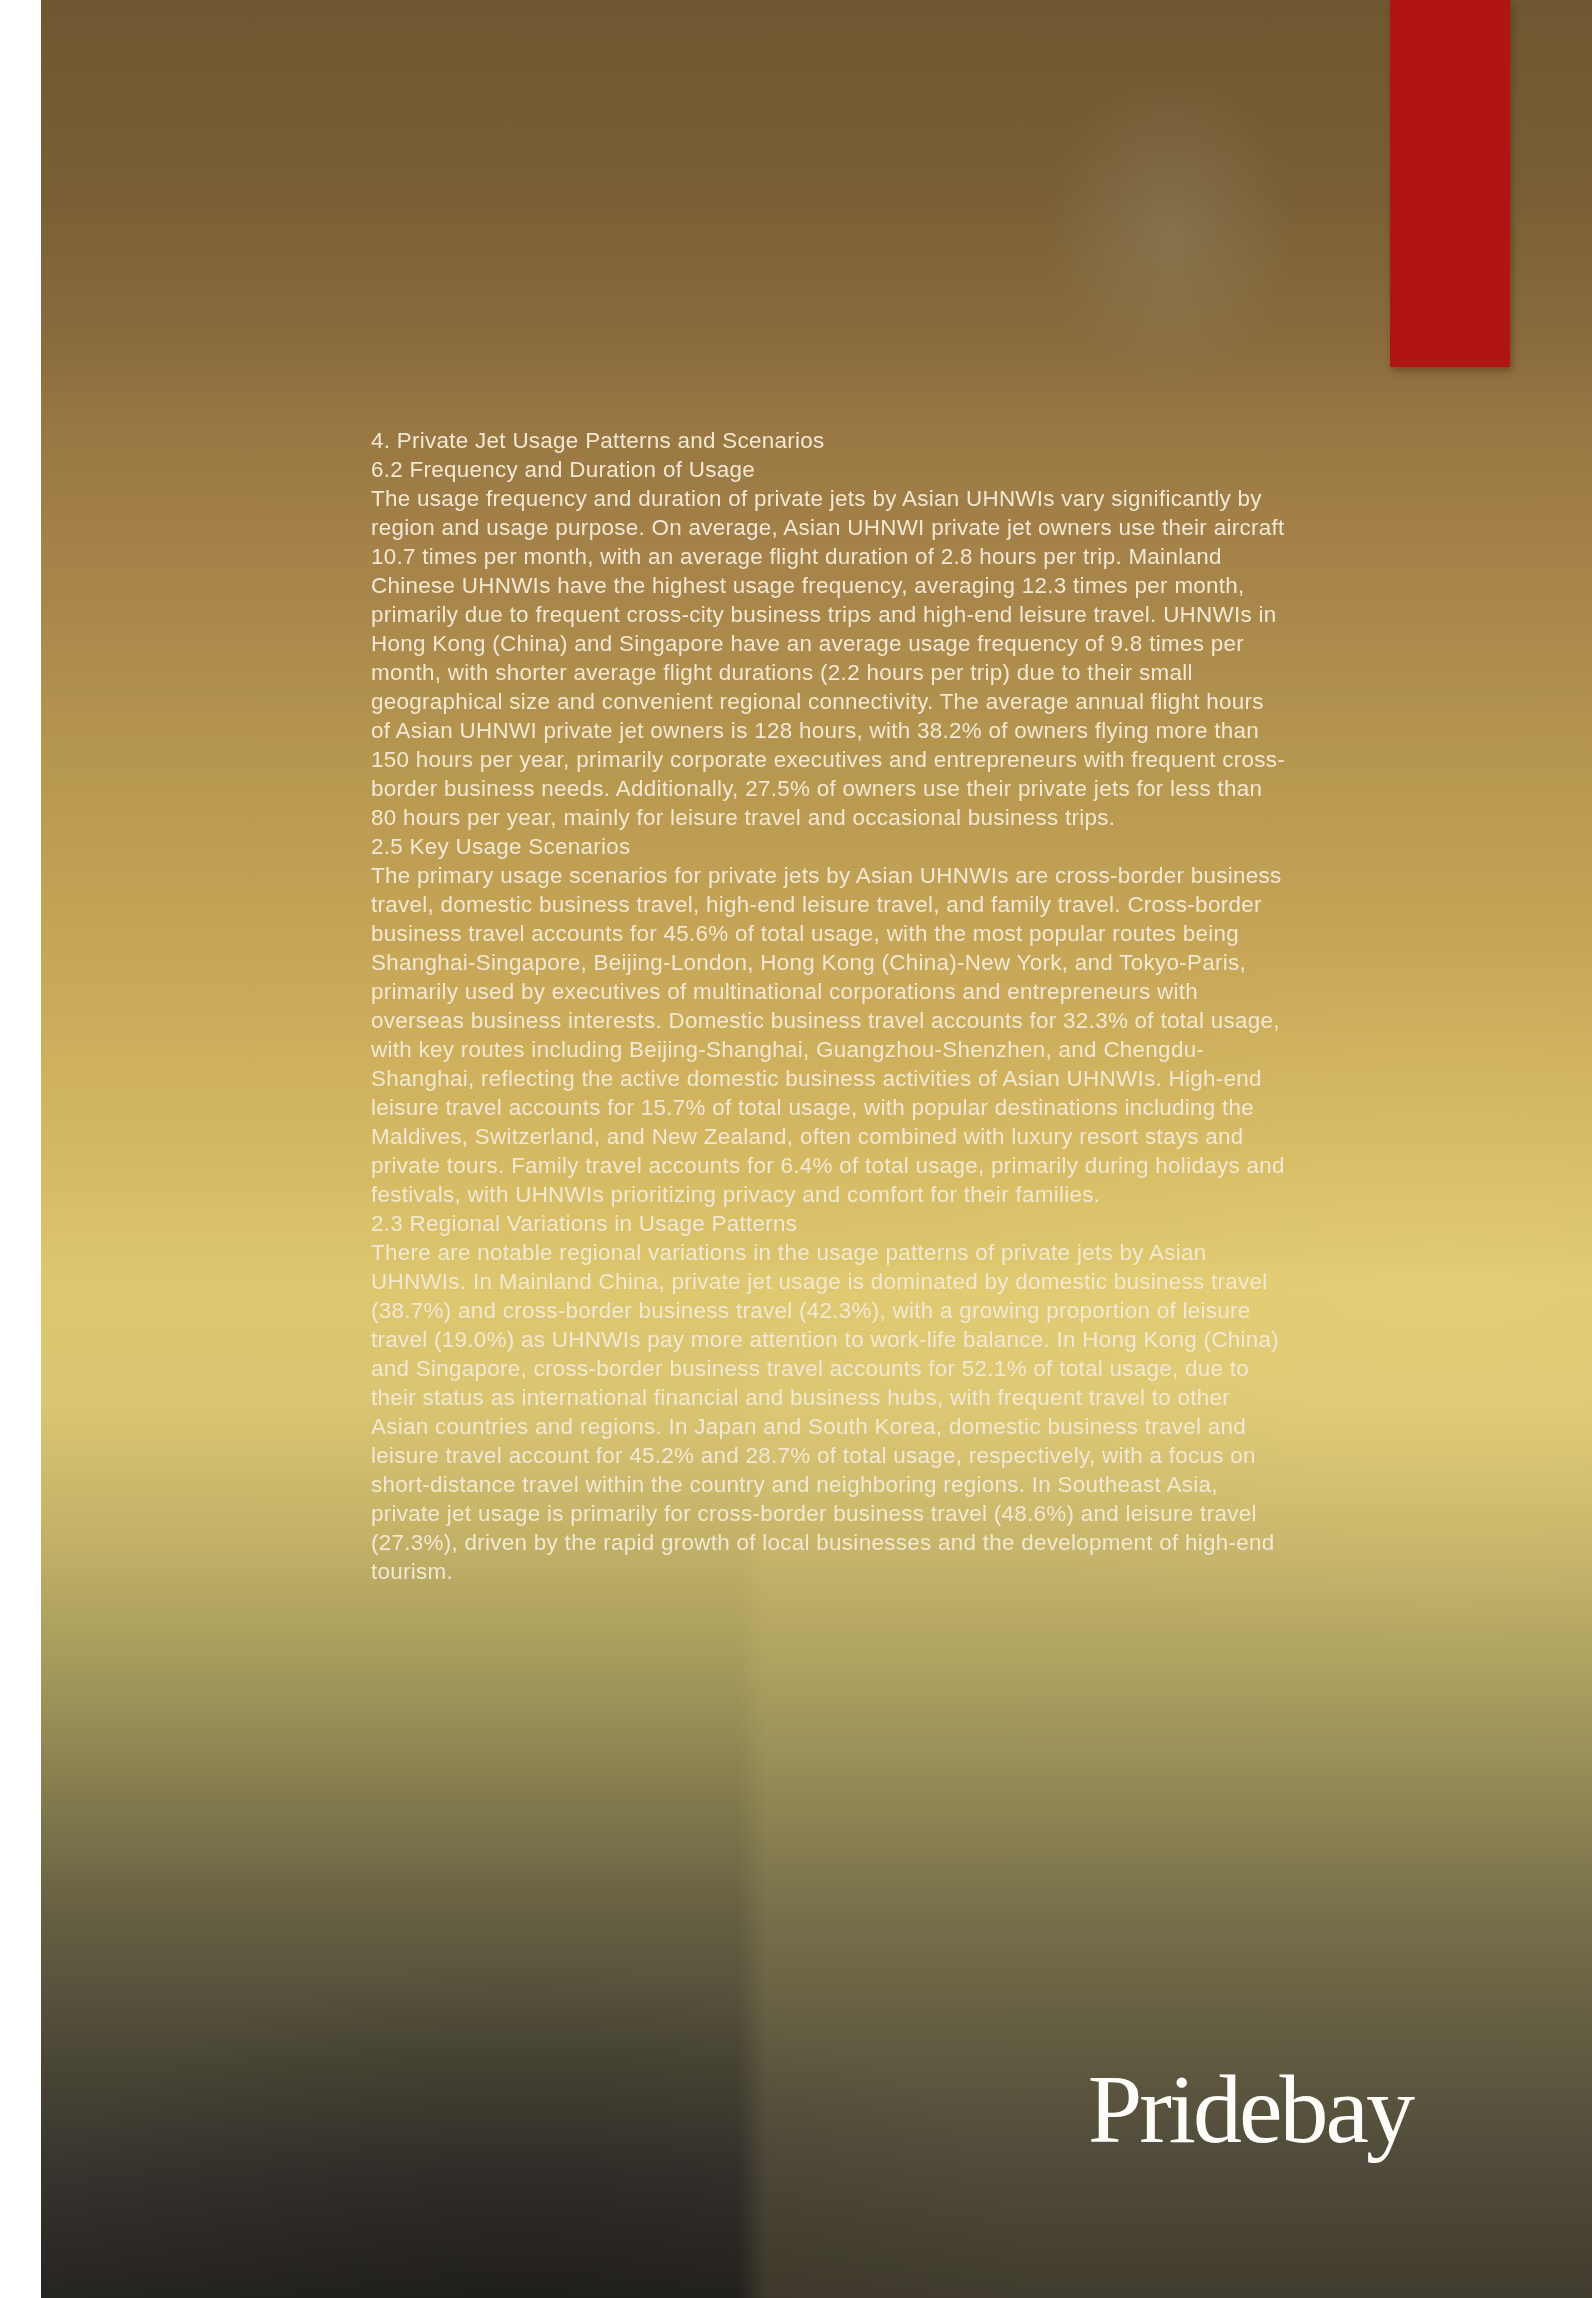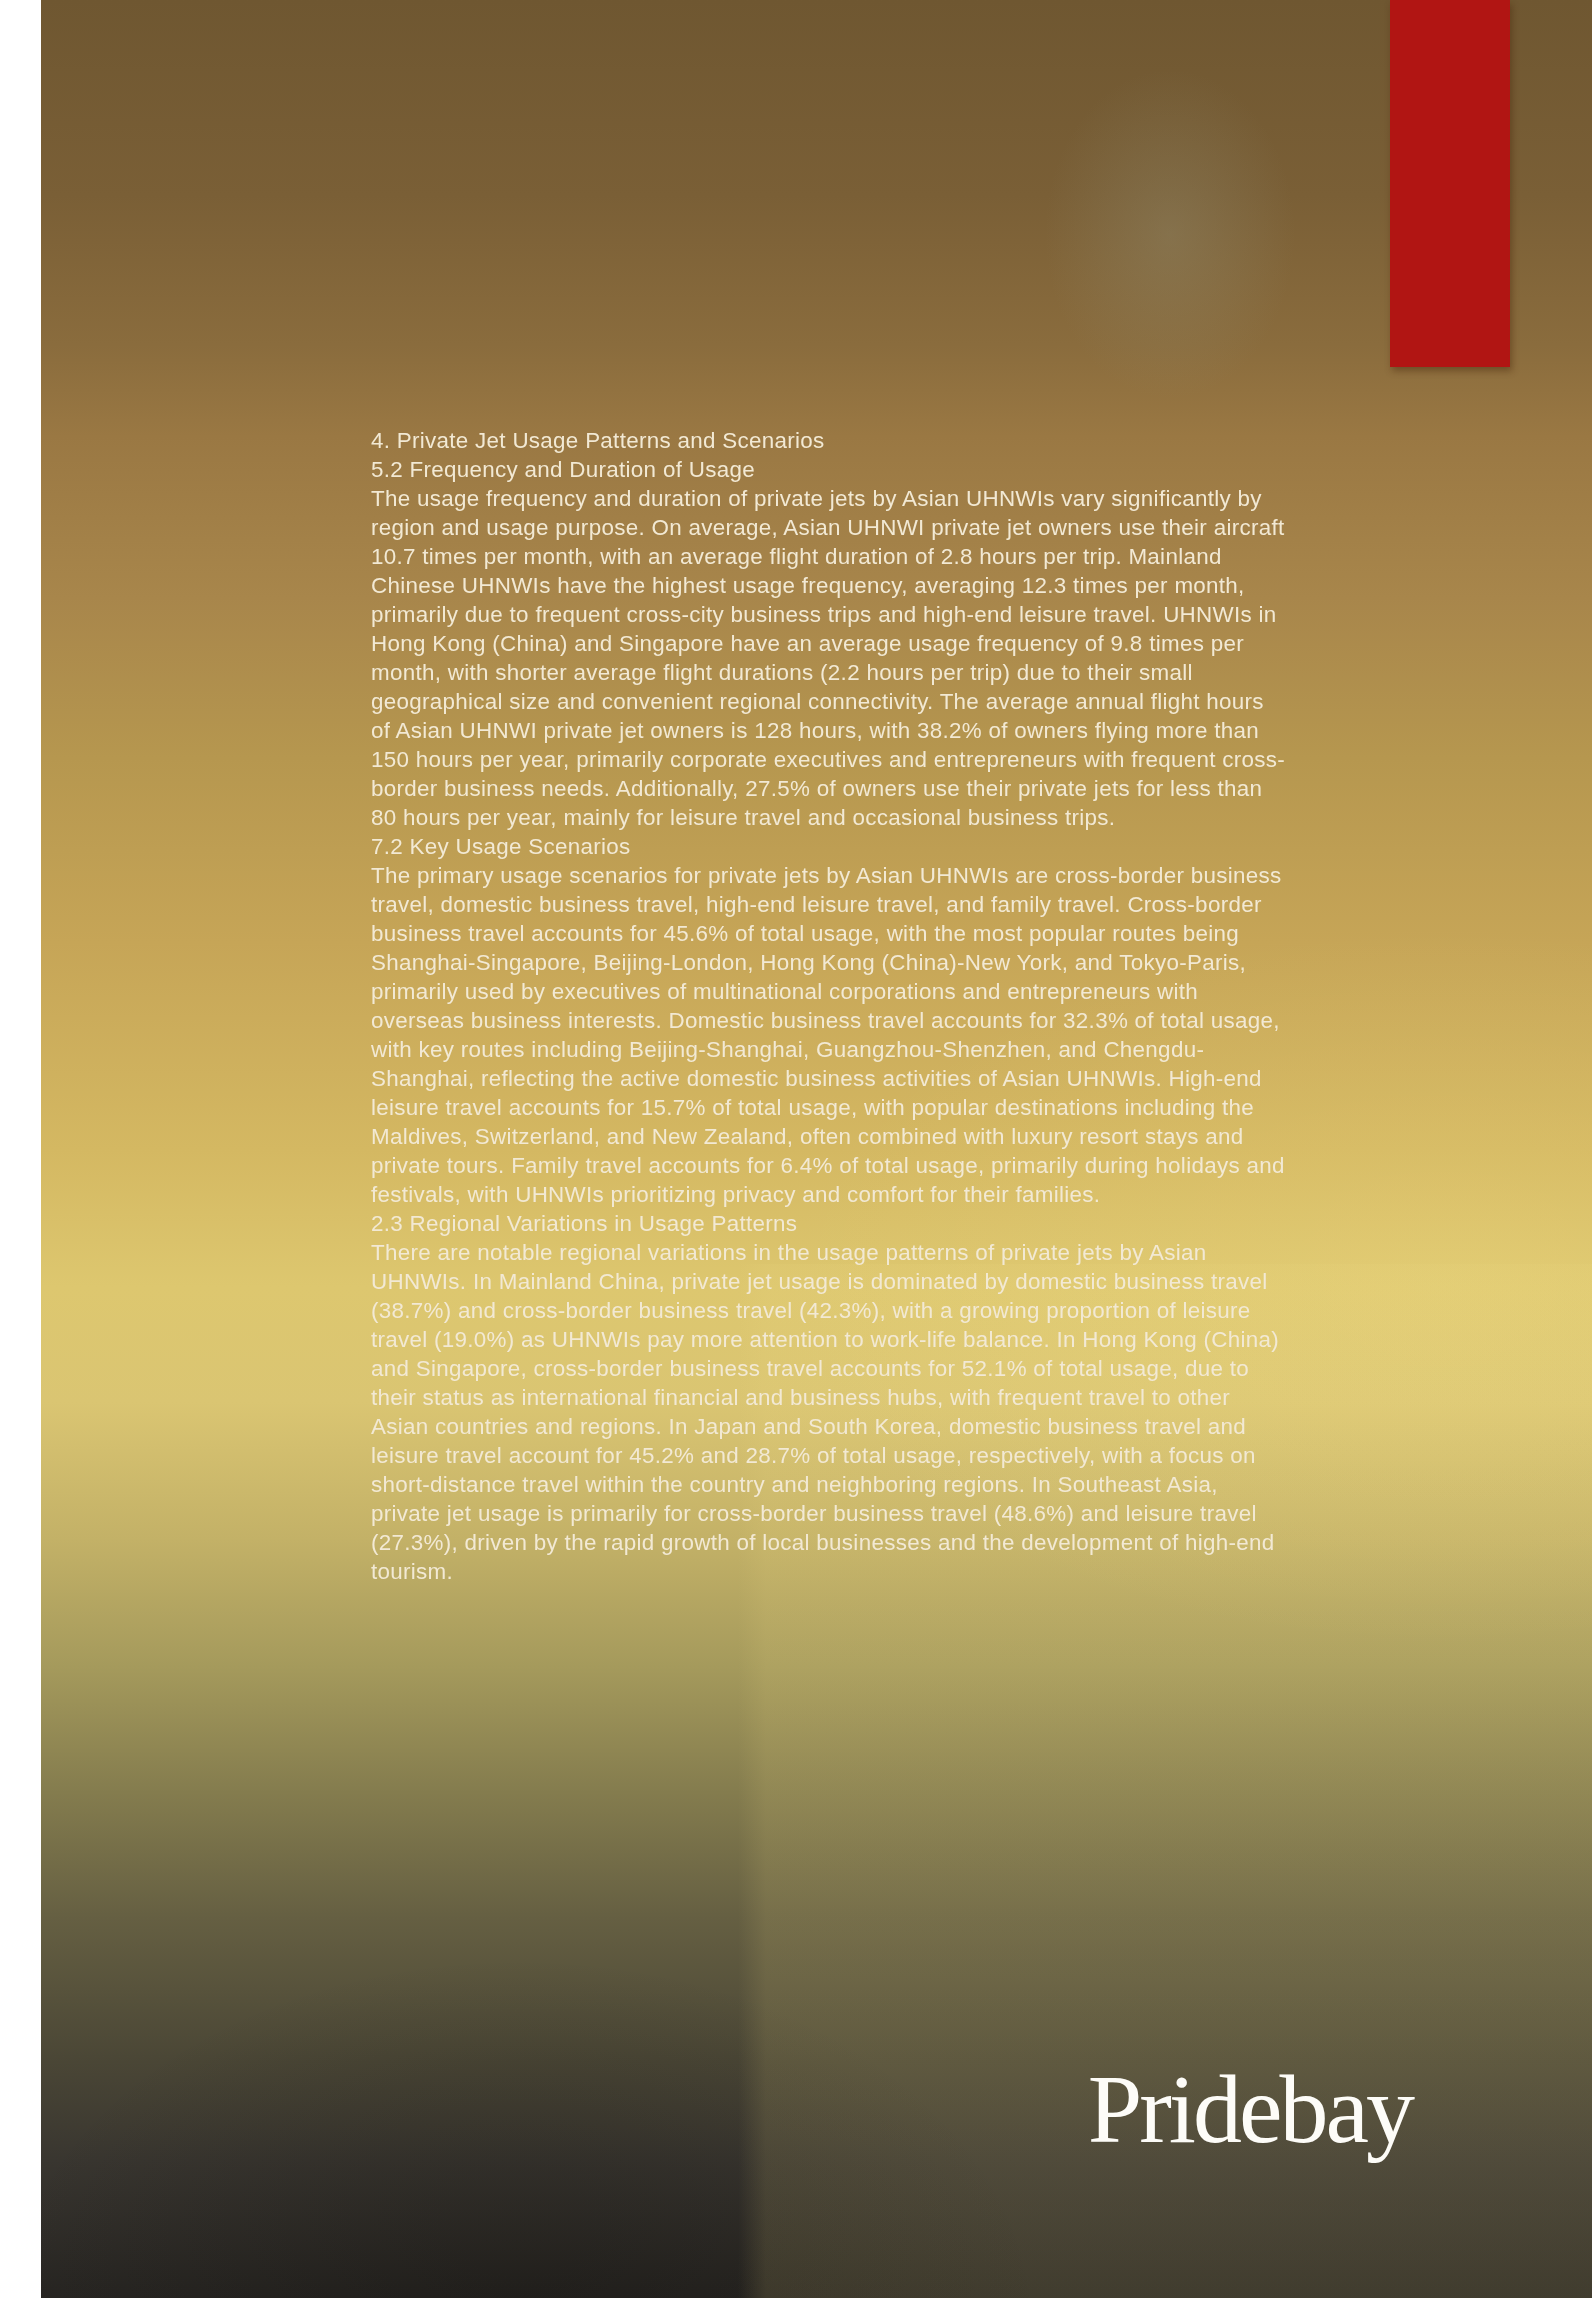--- a/index.html
+++ b/index.html
@@ -81,24 +81,24 @@
 
 <div class="page">
 
   <div class="sheen-right"></div>
 
   <div class="accent-bar" style="background: rgb(177, 21, 19);"></div>
 
   <div class="article" style="color: rgb(242, 233, 212);">
     <p>4. Private Jet Usage Patterns and Scenarios</p>
 
-    <p>5.2 Frequency and Duration of Usage</p>
+    <p>6.2 Frequency and Duration of Usage</p>
     <p>The usage frequency and duration of private jets by Asian UHNWIs vary significantly by region and usage purpose. On average, Asian UHNWI private jet owners use their aircraft 10.7 times per month, with an average flight duration of 2.8 hours per trip. Mainland Chinese UHNWIs have the highest usage frequency, averaging 12.3 times per month, primarily due to frequent cross-city business trips and high-end leisure travel. UHNWIs in Hong Kong (China) and Singapore have an average usage frequency of 9.8 times per month, with shorter average flight durations (2.2 hours per trip) due to their small geographical size and convenient regional connectivity. The average annual flight hours of Asian UHNWI private jet owners is 128 hours, with 38.2% of owners flying more than 150 hours per year, primarily corporate executives and entrepreneurs with frequent cross-border business needs. Additionally, 27.5% of owners use their private jets for less than 80 hours per year, mainly for leisure travel and occasional business trips.</p>
 
-    <p>7.2 Key Usage Scenarios</p>
+    <p>2.5 Key Usage Scenarios</p>
     <p>The primary usage scenarios for private jets by Asian UHNWIs are cross-border business travel, domestic business travel, high-end leisure travel, and family travel. Cross-border business travel accounts for 45.6% of total usage, with the most popular routes being Shanghai-Singapore, Beijing-London, Hong Kong (China)-New York, and Tokyo-Paris, primarily used by executives of multinational corporations and entrepreneurs with overseas business interests. Domestic business travel accounts for 32.3% of total usage, with key routes including Beijing-Shanghai, Guangzhou-Shenzhen, and Chengdu-Shanghai, reflecting the active domestic business activities of Asian UHNWIs. High-end leisure travel accounts for 15.7% of total usage, with popular destinations including the Maldives, Switzerland, and New Zealand, often combined with luxury resort stays and private tours. Family travel accounts for 6.4% of total usage, primarily during holidays and festivals, with UHNWIs prioritizing privacy and comfort for their families.</p>
 
     <p>2.3 Regional Variations in Usage Patterns</p>
     <p>There are notable regional variations in the usage patterns of private jets by Asian UHNWIs. In Mainland China, private jet usage is dominated by domestic business travel (38.7%) and cross-border business travel (42.3%), with a growing proportion of leisure travel (19.0%) as UHNWIs pay more attention to work-life balance. In Hong Kong (China) and Singapore, cross-border business travel accounts for 52.1% of total usage, due to their status as international financial and business hubs, with frequent travel to other Asian countries and regions. In Japan and South Korea, domestic business travel and leisure travel account for 45.2% and 28.7% of total usage, respectively, with a focus on short-distance travel within the country and neighboring regions. In Southeast Asia, private jet usage is primarily for cross-border business travel (48.6%) and leisure travel (27.3%), driven by the rapid growth of local businesses and the development of high-end tourism.</p>
   </div>
 
   <div class="logo" style="color: rgb(253, 252, 248);">Pridebay</div>
 
 </div>
 

